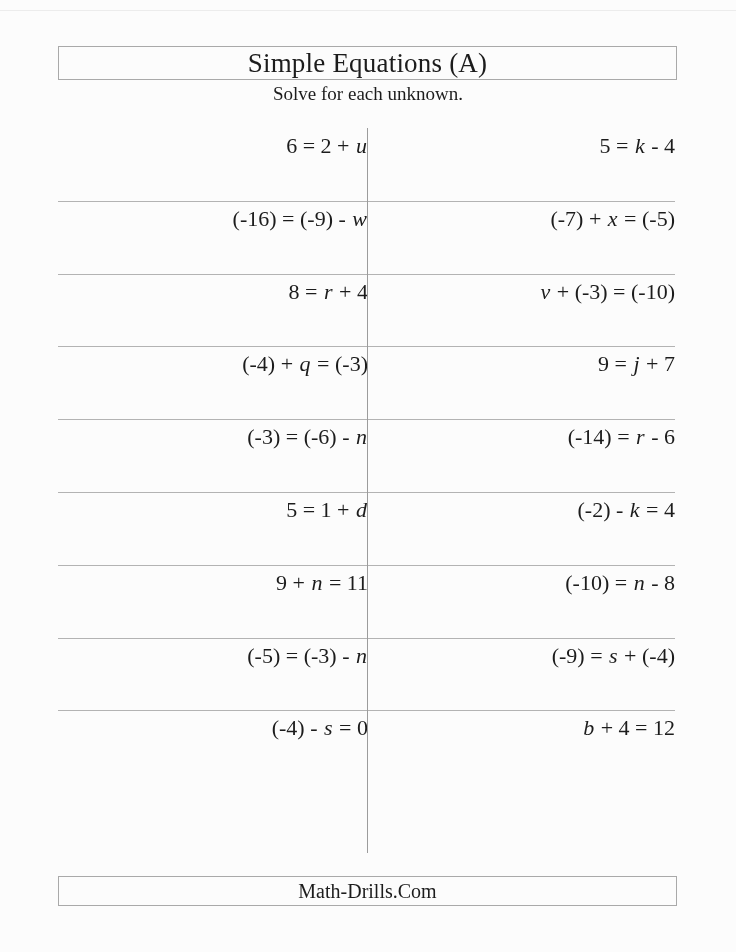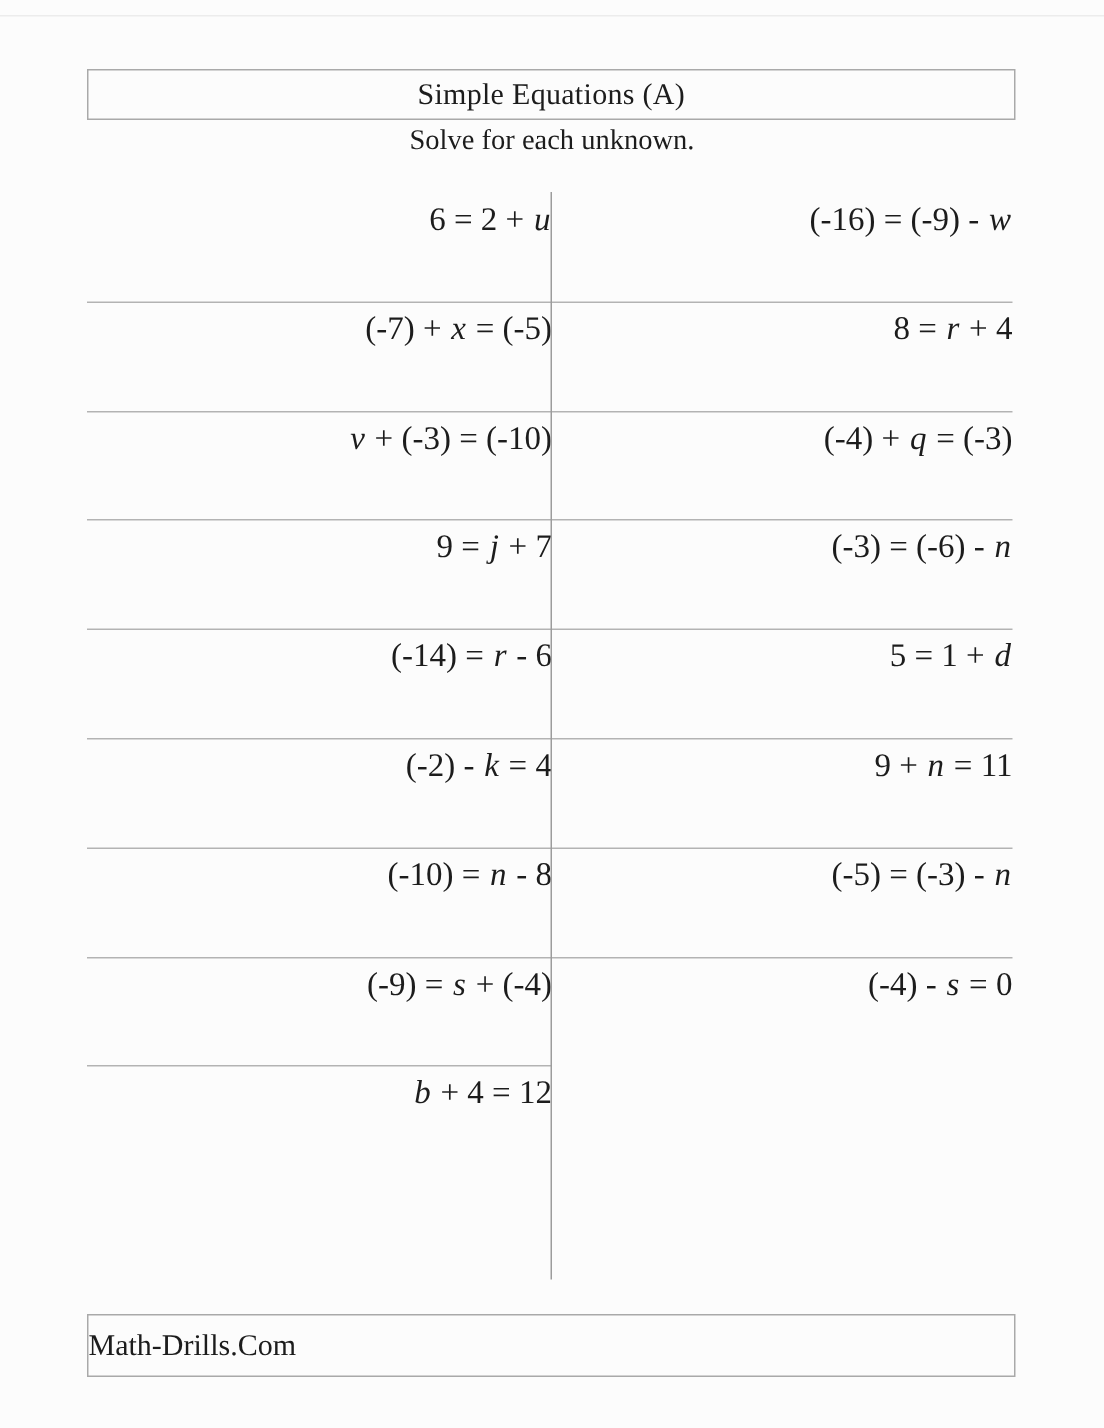--- a/index.html
+++ b/index.html
@@ -26,21 +26,21 @@
     position: absolute; left: 0; top: 10px;
     width: 736px; height: 1px;
     background: var(--top-rule);
   }
   .title-box {
     position: absolute; left: 58px; top: 46px;
     width: 619px; height: 34px;
     border: 1px solid var(--box-border);
     background: var(--page-bg);
     display: flex; align-items: center; justify-content: center;
-    font-size: 20px; line-height: 1;
+    font-size: 27px; line-height: 1;
     letter-spacing: 0.2px;
   }
   .subtitle {
     position: absolute; left: 0; top: 84px;
     width: 736px;
     text-align: center;
     font-size: 19px; line-height: 1.1;
   }
   .equations-grid {
     position: absolute; left: 58px; top: 129px;
@@ -62,40 +62,41 @@
     font-style: italic;
     padding: 0 1px;
   }
   .column-divider {
     position: absolute; left: 367px; top: 128px;
     width: 1px; height: 725px;
     background: var(--divider);
   }
   .footer-box {
     position: absolute; left: 58px; top: 876px;
-    width: 619px; height: 42px;
+    width: 619px; height: 30px;
     border: 1px solid var(--box-border);
     background: var(--page-bg);
-    display: flex; align-items: center; justify-content: flex-start;
+    display: flex; align-items: center; justify-content: center;
     font-size: 20px; line-height: 1;
   }
 </style>
 </head>
 <body>
 
 <div class="top-rule"></div>
 
 <div class="title-box">
   <span>Simple Equations (A)</span>
 </div>
 
 <div class="subtitle">Solve for each unknown.</div>
 
 <div class="equations-grid">
     <div class="cell"><span>6 = 2 + <i>u</i></span></div>
+    <div class="cell right-col"><span>5 = <i>k</i> - 4</span></div>
     <div class="cell"><span>(-16) = (-9) - <i>w</i></span></div>
     <div class="cell right-col"><span>(-7) + <i>x</i> = (-5)</span></div>
     <div class="cell"><span>8 = <i>r</i> + 4</span></div>
     <div class="cell"><span><i>v</i> + (-3) = (-10)</span></div>
     <div class="cell right-col"><span>(-4) + <i>q</i> = (-3)</span></div>
     <div class="cell"><span>9 = <i>j</i> + 7</span></div>
     <div class="cell right-col"><span>(-3) = (-6) - <i>n</i></span></div>
     <div class="cell"><span>(-14) = <i>r</i> - 6</span></div>
     <div class="cell right-col"><span>5 = 1 + <i>d</i></span></div>
     <div class="cell"><span>(-2) - <i>k</i> = 4</span></div>

